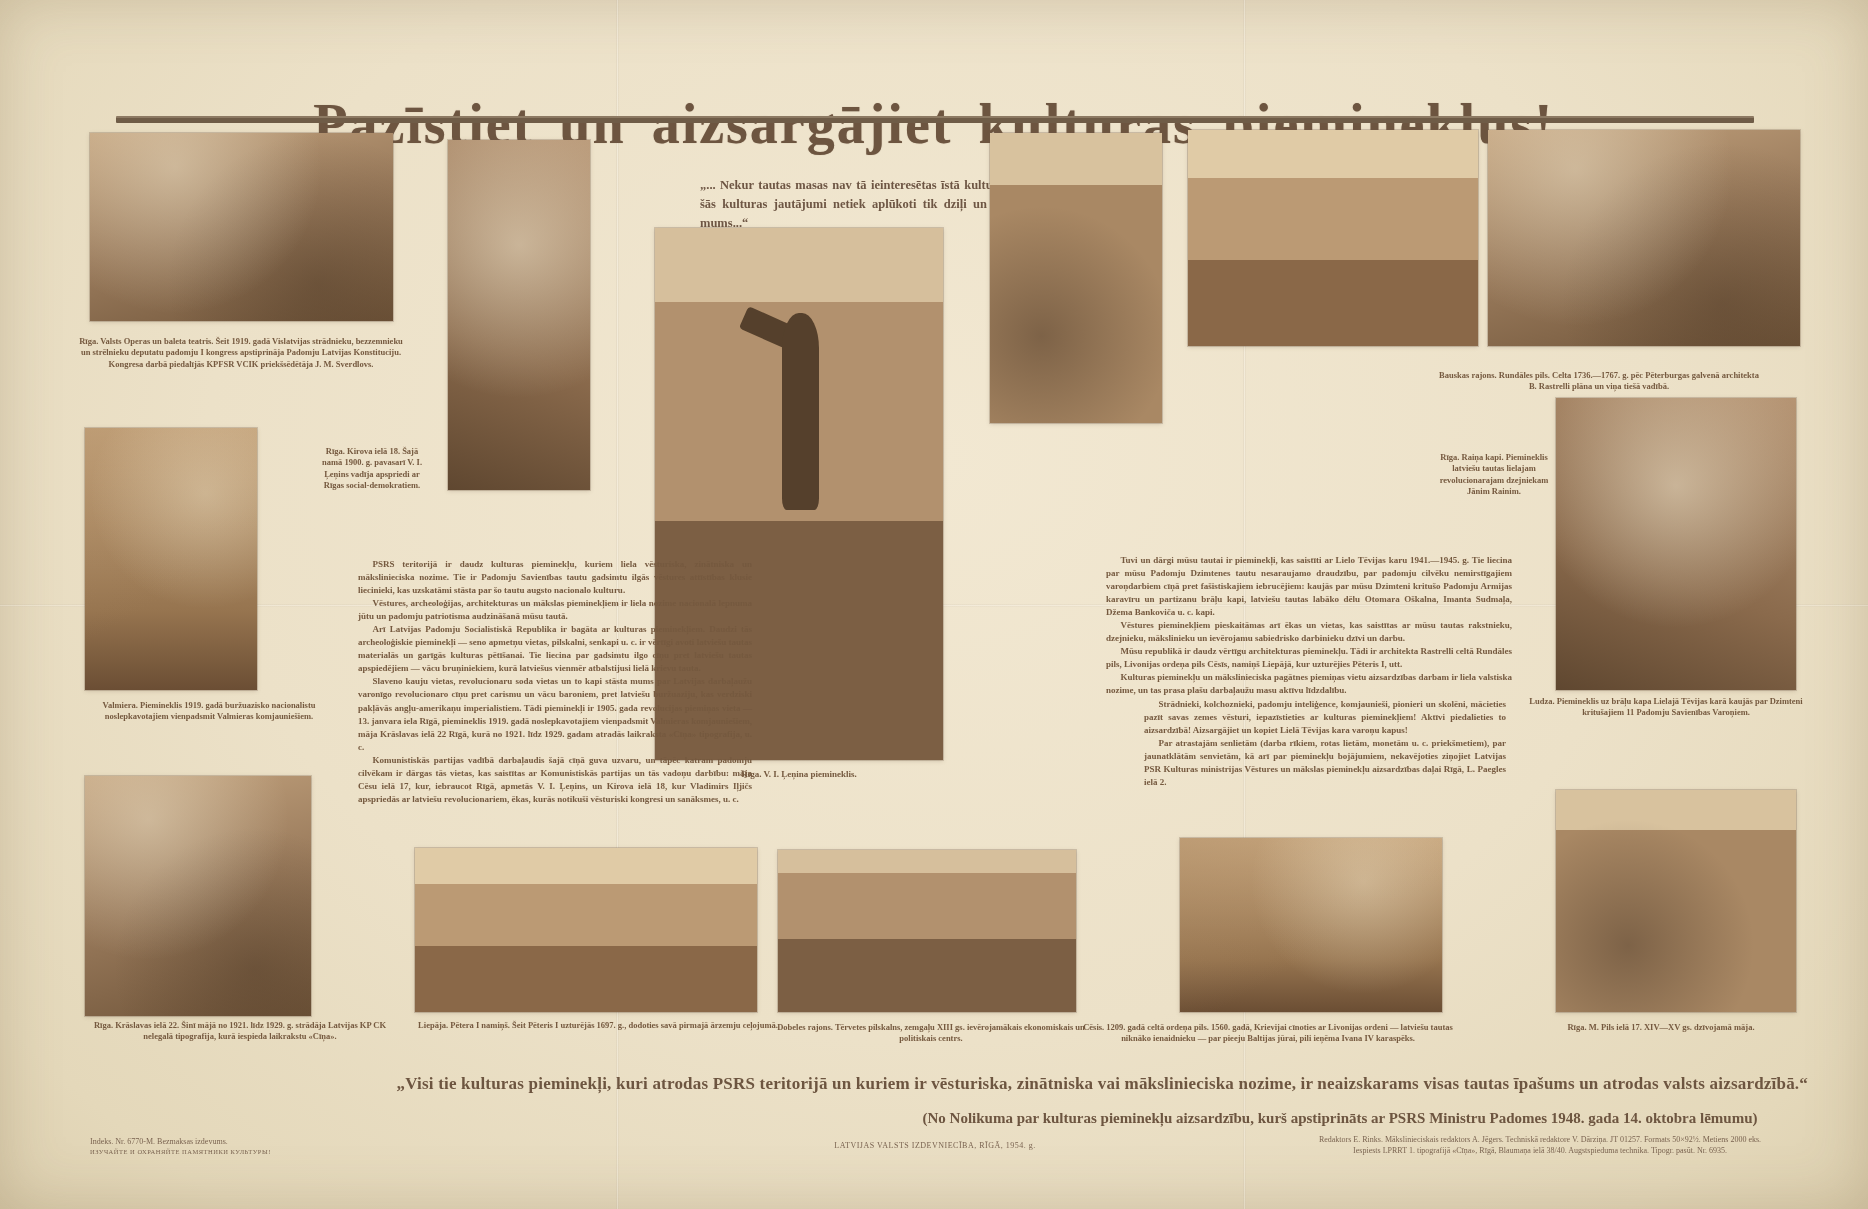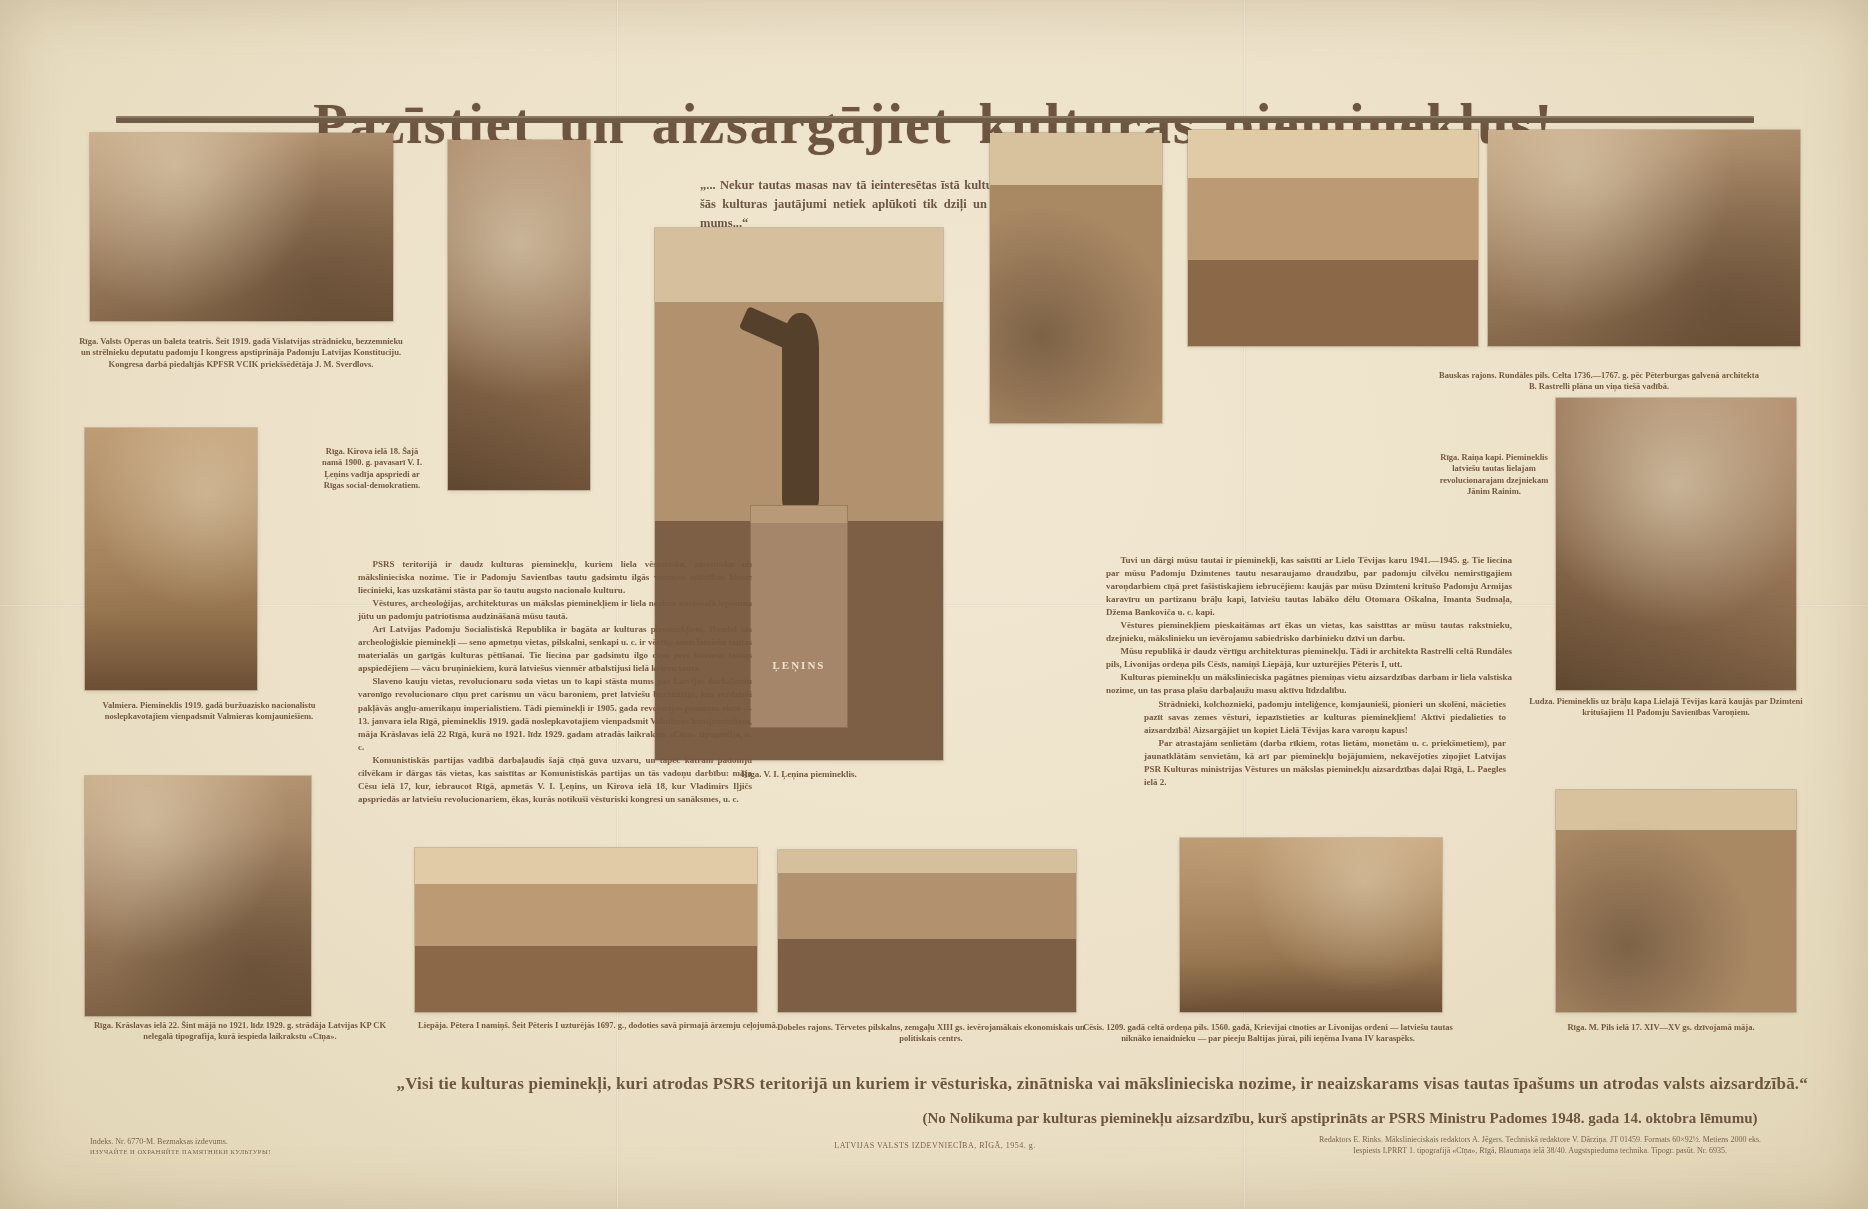--- a/index.html
+++ b/index.html
@@ -149,23 +149,20 @@
   <div class="caption" id="cap-valmiera">Valmiera. Piemineklis 1919. gadā buržuazisko nacionalistu noslepkavotajiem vienpadsmit Valmieras komjauniešiem.</div>
 
   <div class="lenin-quote">
     <div class="q">„... Nekur tautas masas nav tā ieinteresētas īstā kulturā kā pie mums; nekur šās kulturas jautājumi netiek aplūkoti tik dziļi un tik konsekventi kā pie mums...“</div>
     <div class="attr">V. I. Ļeņins</div>
   </div>
 
   <div class="photo ph-b" id="ph-lenin">
     <div class="statue-arm"></div>
     <div class="statue-figure"></div>
-    <div class="statue-pedestal">
-      <div class="plinth-label">ĻEŅINS</div>
-    </div>
   </div>
   <div class="caption" id="cap-lenin">Rīga. V. I. Ļeņina piemineklis.</div>
 
   <div class="photo ph-f" id="ph-rainis"></div>
   <div class="caption" id="cap-rainis">Rīga. Raiņa kapi. Piemineklis latviešu tautas lielajam revolucionarajam dzejniekam Jānim Rainim.</div>
 
   <div class="photo ph-d" id="ph-rundale-gate"></div>
   <div class="photo ph-a" id="ph-rundale-palace"></div>
   <div class="caption" id="cap-rundale">Bauskas rajons. Rundāles pils. Celta 1736.—1767. g. pēc Pēterburgas galvenā architekta B. Rastrelli plāna un viņa tiešā vadībā.</div>
 
@@ -205,17 +202,17 @@
 
   <div class="bottom-quote">„Visi tie kulturas pieminekļi, kuri atrodas PSRS teritorijā un kuriem ir vēsturiska, zinātniska vai mākslinieciska nozime, ir neaizskarams visas tautas īpašums un atrodas valsts aizsardzībā.“</div>
   <div class="bottom-source">(No Nolikuma par kulturas pieminekļu aizsardzību, kurš apstiprināts ar PSRS Ministru Padomes 1948. gada 14. oktobra lēmumu)</div>
 
   <div class="imprint" id="imprint-left">
     <div>Indeks. Nr. 6770-M. Bezmaksas izdevums.</div>
     <div class="ru">ИЗУЧАЙТЕ И ОХРАНЯЙТЕ ПАМЯТНИКИ КУЛЬТУРЫ!</div>
   </div>
   <div class="imprint" id="imprint-center">LATVIJAS VALSTS IZDEVNIECĪBA, RĪGĀ, 1954. g.</div>
   <div class="imprint" id="imprint-right">
-    <div>Redaktors E. Rinks. Mākslinieciskais redaktors A. Jēgers. Techniskā redaktore V. Dārziņa. JT 01459. Formats 60×92½. Metiens 2000 eks.</div>
+    <div>Redaktors E. Rinks. Mākslinieciskais redaktors A. Jēgers. Techniskā redaktore V. Dārziņa. JT 01257. Formats 50×92½. Metiens 2000 eks.</div>
     <div>Iespiests LPRRT 1. tipografijā «Cīņa», Rīgā, Blaumaņa ielā 38/40. Augstspieduma technika. Tipogr. pasūt. Nr. 6935.</div>
   </div>
 
 </div>
 
 </body></html>

